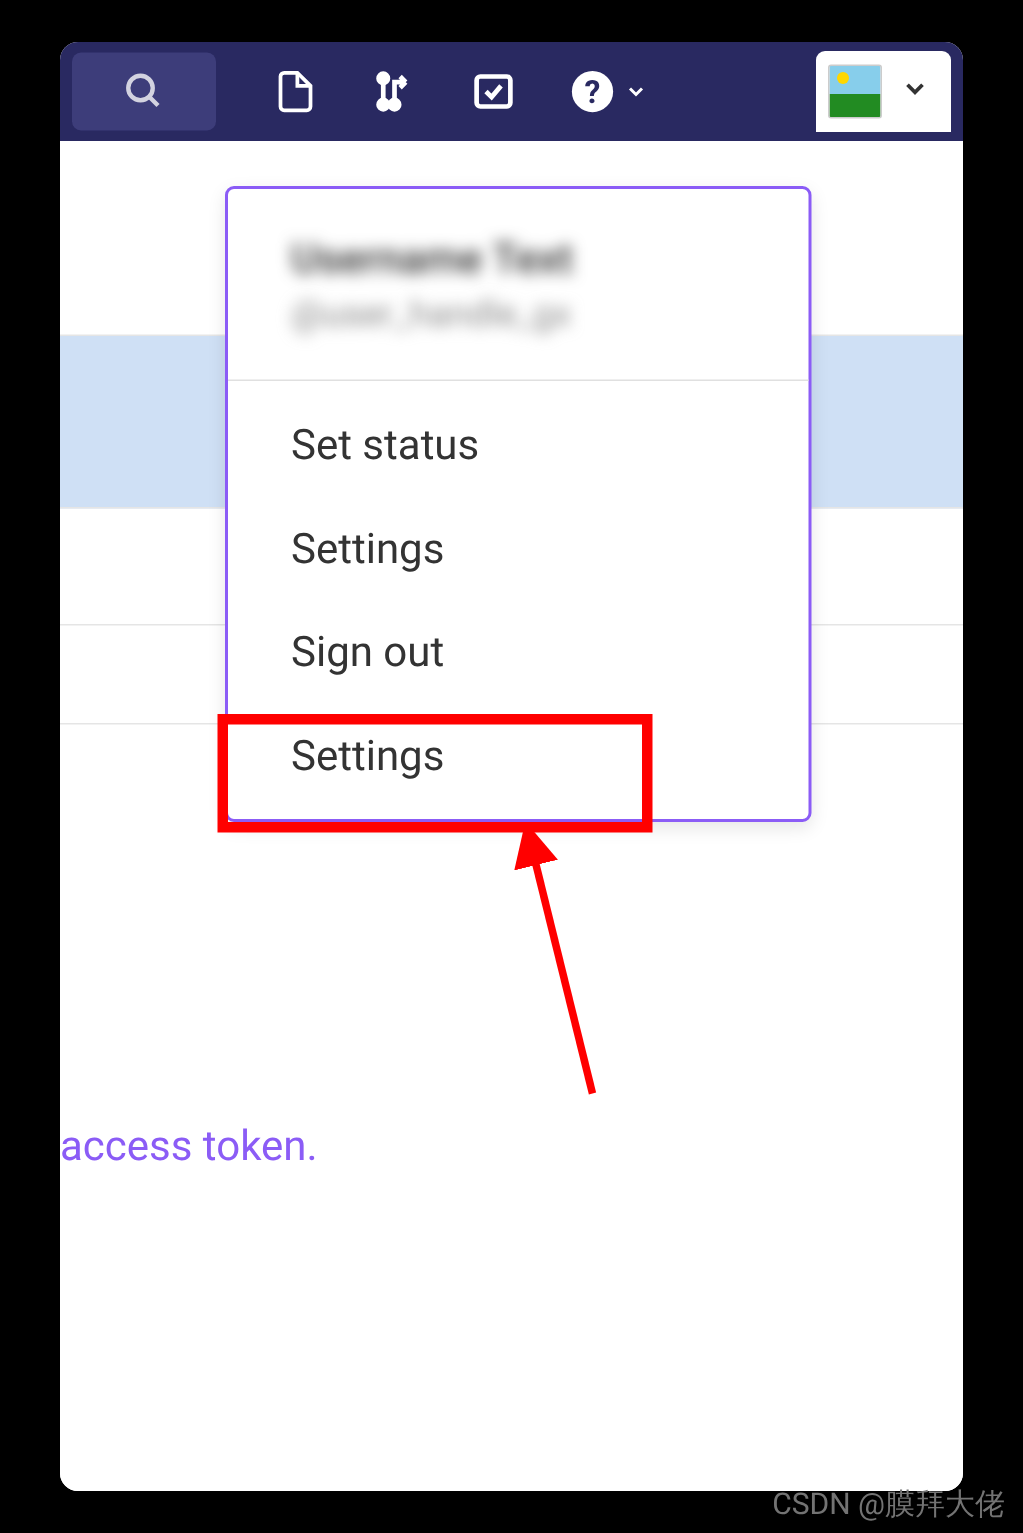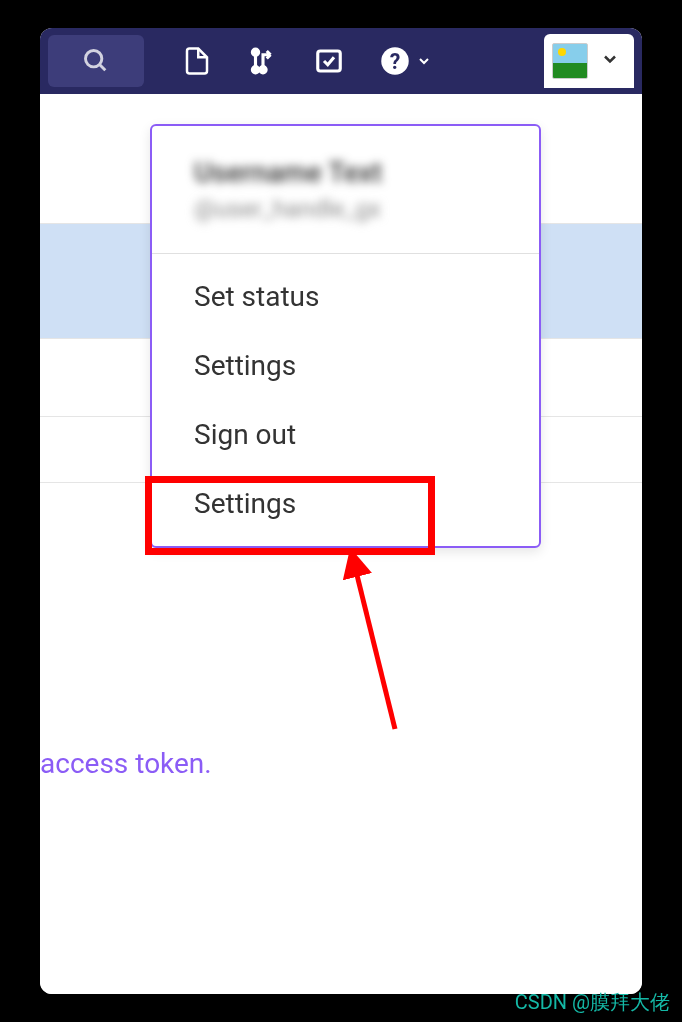--- a/index.html
+++ b/index.html
@@ -193,21 +193,21 @@
       left: 0;
       top: 653px;
       font-size: 28px;
       color: #8b5cf6;
     }
     
     .watermark {
       position: absolute;
       bottom: 6px;
       right: 12px;
-      color: #14b8a6;
+      color: #737373;
       font-size: 20px;
       z-index: 30;
     }
   </style>
 </head>
 <body>
 
 <div class="app-window">
 
   <div class="top-nav">

